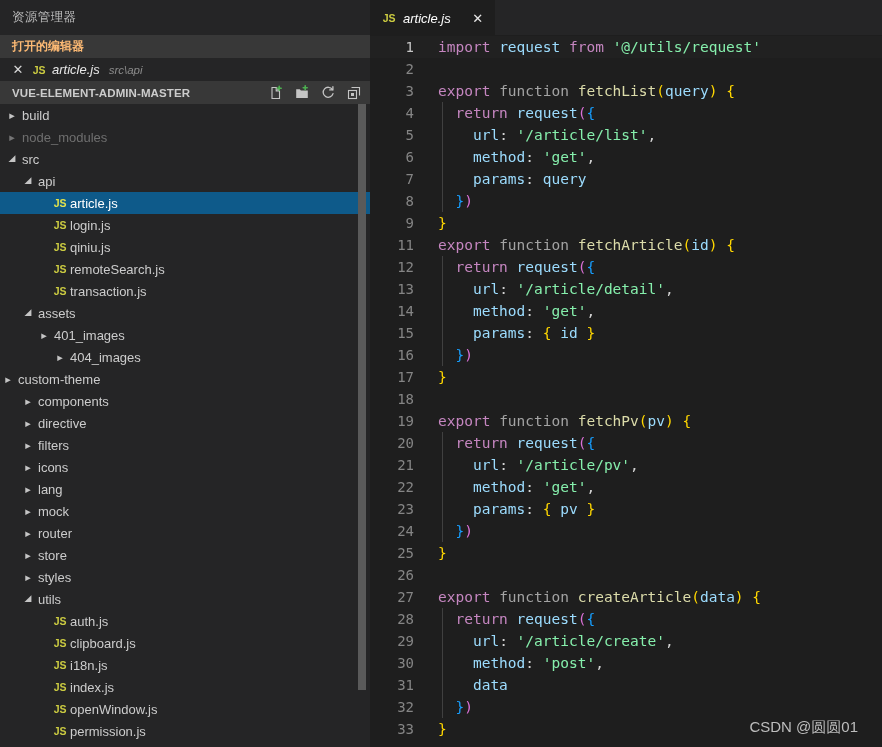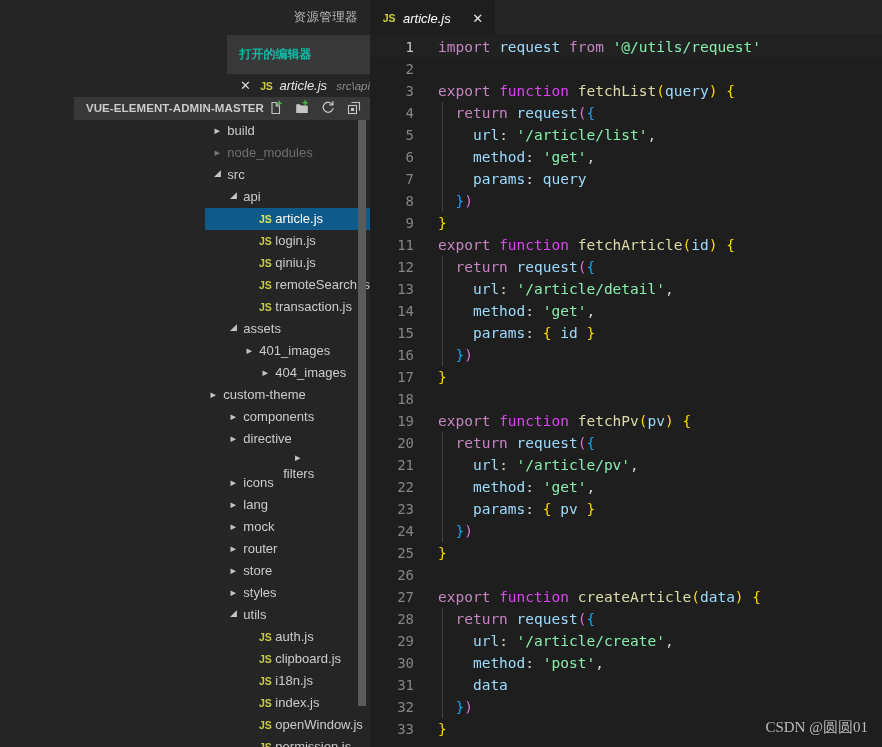--- a/index.html
+++ b/index.html
@@ -24,47 +24,46 @@
   .shell { display: flex; flex: 1 1 auto; min-height: 0; }
 
   .sidebar {
     width: 370px;
     flex: 0 0 370px;
     background: #252526;
     display: flex;
     flex-direction: column;
     position: relative;
     min-height: 0;
-    align-items: flex-end;
   }
   .sidebar-title {
     height: 35px;
     flex: 0 0 35px;
     display: flex;
     align-items: center;
     padding: 0 12px;
     color: #bbbbbb;
     font-size: 12.5px;
     letter-spacing: .4px;
     background: #252526;
     user-select: none;
   }
 
   
   .section-open {
     flex: 0 0 auto;
     background: #252526;
   }
   .section-head {
-    height: 39px;
+    height: 23px;
     display: flex;
     align-items: center;
     padding: 0 6px 0 12px;
     background: #383838;
-    color: #14b8a6;
+    color: #fdba74;
     font-size: 12px;
     font-weight: bold;
     user-select: none;
   }
   .open-row {
     height: 23px;
     display: flex;
     align-items: center;
     padding-left: 10px;
     gap: 5px;
@@ -243,37 +242,37 @@
   .guide {
     position: absolute;
     left: 72px;
     width: 1px;
     background: #404040;
     top: 0; bottom: 0;
   }
 
   
   .t-kw    { color: #c586c0; }   
-  .t-kw2   { color: #d946ef; margin-top: 16px; }   
+  .t-kw2   { color: #a3a3a3; margin-top: 16px; }   
   .t-fn    { color: #dcdcaa; }   
   .t-var   { color: #9cdcfe; }   
   .t-str   { color: #86efac; }   
   .t-p1    { color: #ffd700; }   
   .t-p2    { color: #da70d6; }   
   .t-p3    { color: #179fff; }   
   .t-plain { color: #d4d4d4; }
 
   
   .watermark {
     position: absolute;
-    right: 14px;
+    right: 24px;
     bottom: 10px;
     color: #bdbdbd;
     font-size: 15px;
-    font-family: Liberation Serif, serif;
+    font-family: Liberation Sans, sans-serif;
     user-select: none;
     pointer-events: none;
     z-index: 20;
   }
 </style>
 </head>
 <body>
 
 <div id="app">
   <div class="shell">
@@ -388,21 +387,21 @@
               <span class="name">custom-theme</span>
             </div>
             <div class="row" style="padding-left: 20px;">
               <span class="arrow closed"></span>
               <span class="name">components</span>
             </div>
             <div class="row" style="padding-left: 20px;">
               <span class="arrow closed"></span>
               <span class="name">directive</span>
             </div>
-            <div class="row" style="padding-left: 20px; flex-direction: column;">
+            <div class="row" style="padding-left: 20px;">
               <span class="arrow closed"></span>
               <span class="name">filters</span>
             </div>
             <div class="row" style="padding-left: 20px;">
               <span class="arrow closed"></span>
               <span class="name">icons</span>
             </div>
             <div class="row" style="padding-left: 20px;">
               <span class="arrow closed"></span>
               <span class="name">lang</span>

